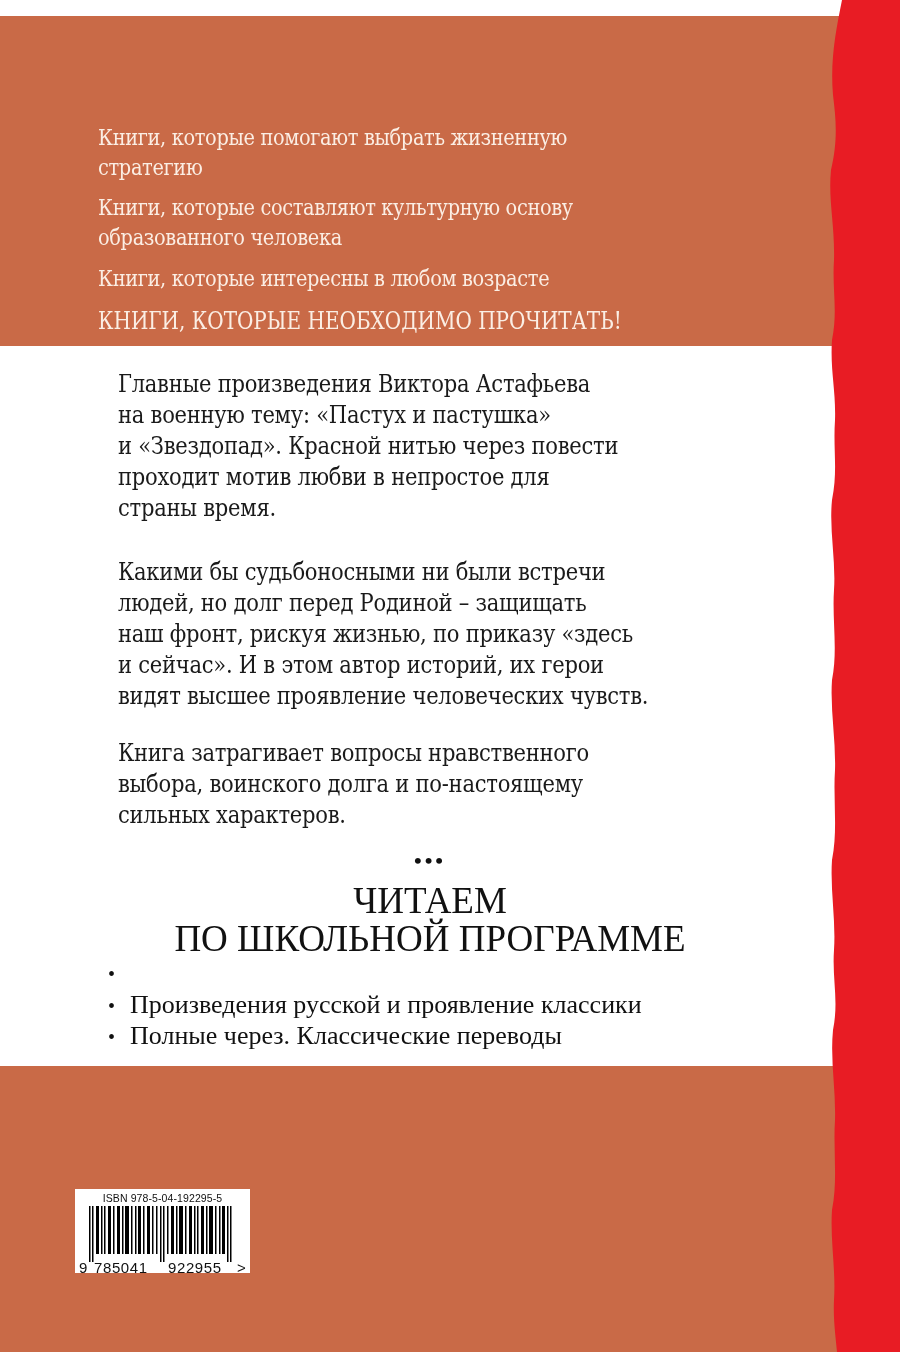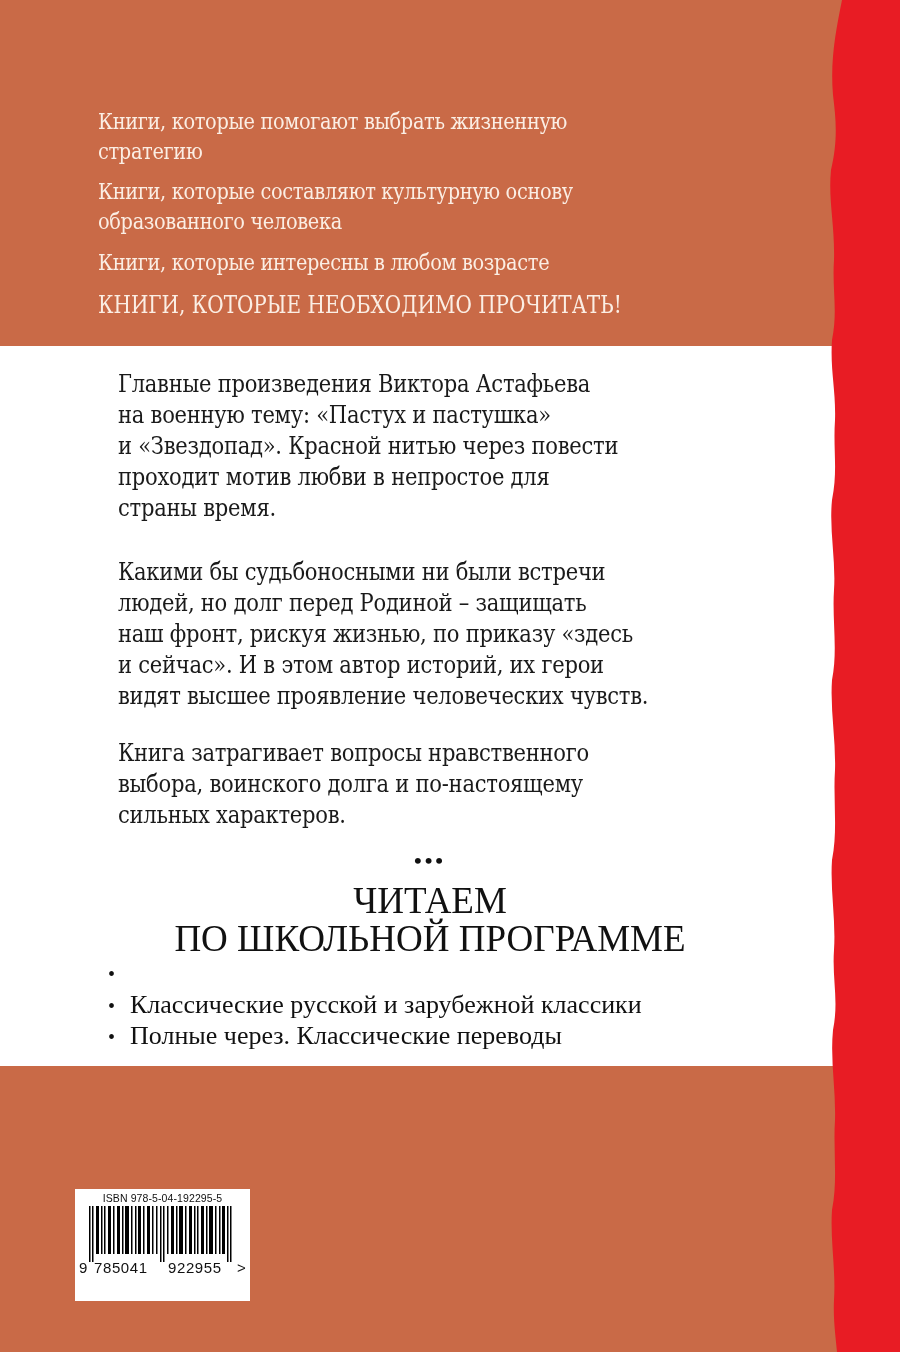--- a/index.html
+++ b/index.html
@@ -2,21 +2,21 @@
 <html><head>
   <meta charset="utf-8">
   <style>
     * { margin: 0; padding: 0; box-sizing: border-box; }
     html, body { width: 900px; height: 1352px; overflow: hidden; background: #ffffff; }
     body { position: relative; font-family: "DejaVu Serif", "Liberation Serif", serif; }
 
     .cover { position: absolute; left: 0; top: 0; width: 900px; height: 1352px; }
 
     .top-band {
-      position: absolute; left: 0; top: 0; width: 860px; height: 372px;
+      position: absolute; left: 0; top: 16px; width: 860px; height: 372px;
       background: #c96a47;
     }
     .mid-band {
       position: absolute; left: 0; top: 346px; width: 860px; height: 720px;
       background: #ffffff;
     }
     .bottom-band {
       position: absolute; left: 0; top: 1066px; width: 860px; height: 286px;
       background: #c96a47;
     }
@@ -81,21 +81,21 @@
       color: #111;
       font-family: "Liberation Serif", serif;
       font-size: 26px;
       line-height: 29.5px;
     }
     .bullets li { white-space: nowrap; display: flex; align-items: baseline; }
     .bullets .bullet-dot { width: 22px; display: inline-block; font-size: 20px; }
 
     .isbn-box {
       position: absolute; left: 75px; top: 1189px;
-      width: 175px; height: 112px;
+      width: 175px; height: 84px;
       background: #ffffff;
       padding-left: 28px;
     }
     .isbn-label {
       position: absolute; left: 0; width: 175px; top: 3px;
       text-align: center;
       font-family: "Liberation Sans", sans-serif;
       font-size: 10.5px;
       color: #111;
       letter-spacing: 0.1px;
@@ -168,21 +168,21 @@
     <div>ЧИТАЕМ</div>
     <div>ПО ШКОЛЬНОЙ ПРОГРАММЕ</div>
   </div>
 
   <ul class="bullets">
     <li>
       <span class="bullet-dot">•</span>
     </li>
     <li>
       <span class="bullet-dot">•</span>
-      <span>Классические русской и зарубежной классики</span>
+      <span>Произведения русской и проявление классики</span>
     </li>
     <li>
       <span class="bullet-dot">•</span>
       <span>Полные через. Классические переводы</span>
     </li>
   </ul>
 
   <div class="bottom-band"></div>
 
   <div class="isbn-box">

